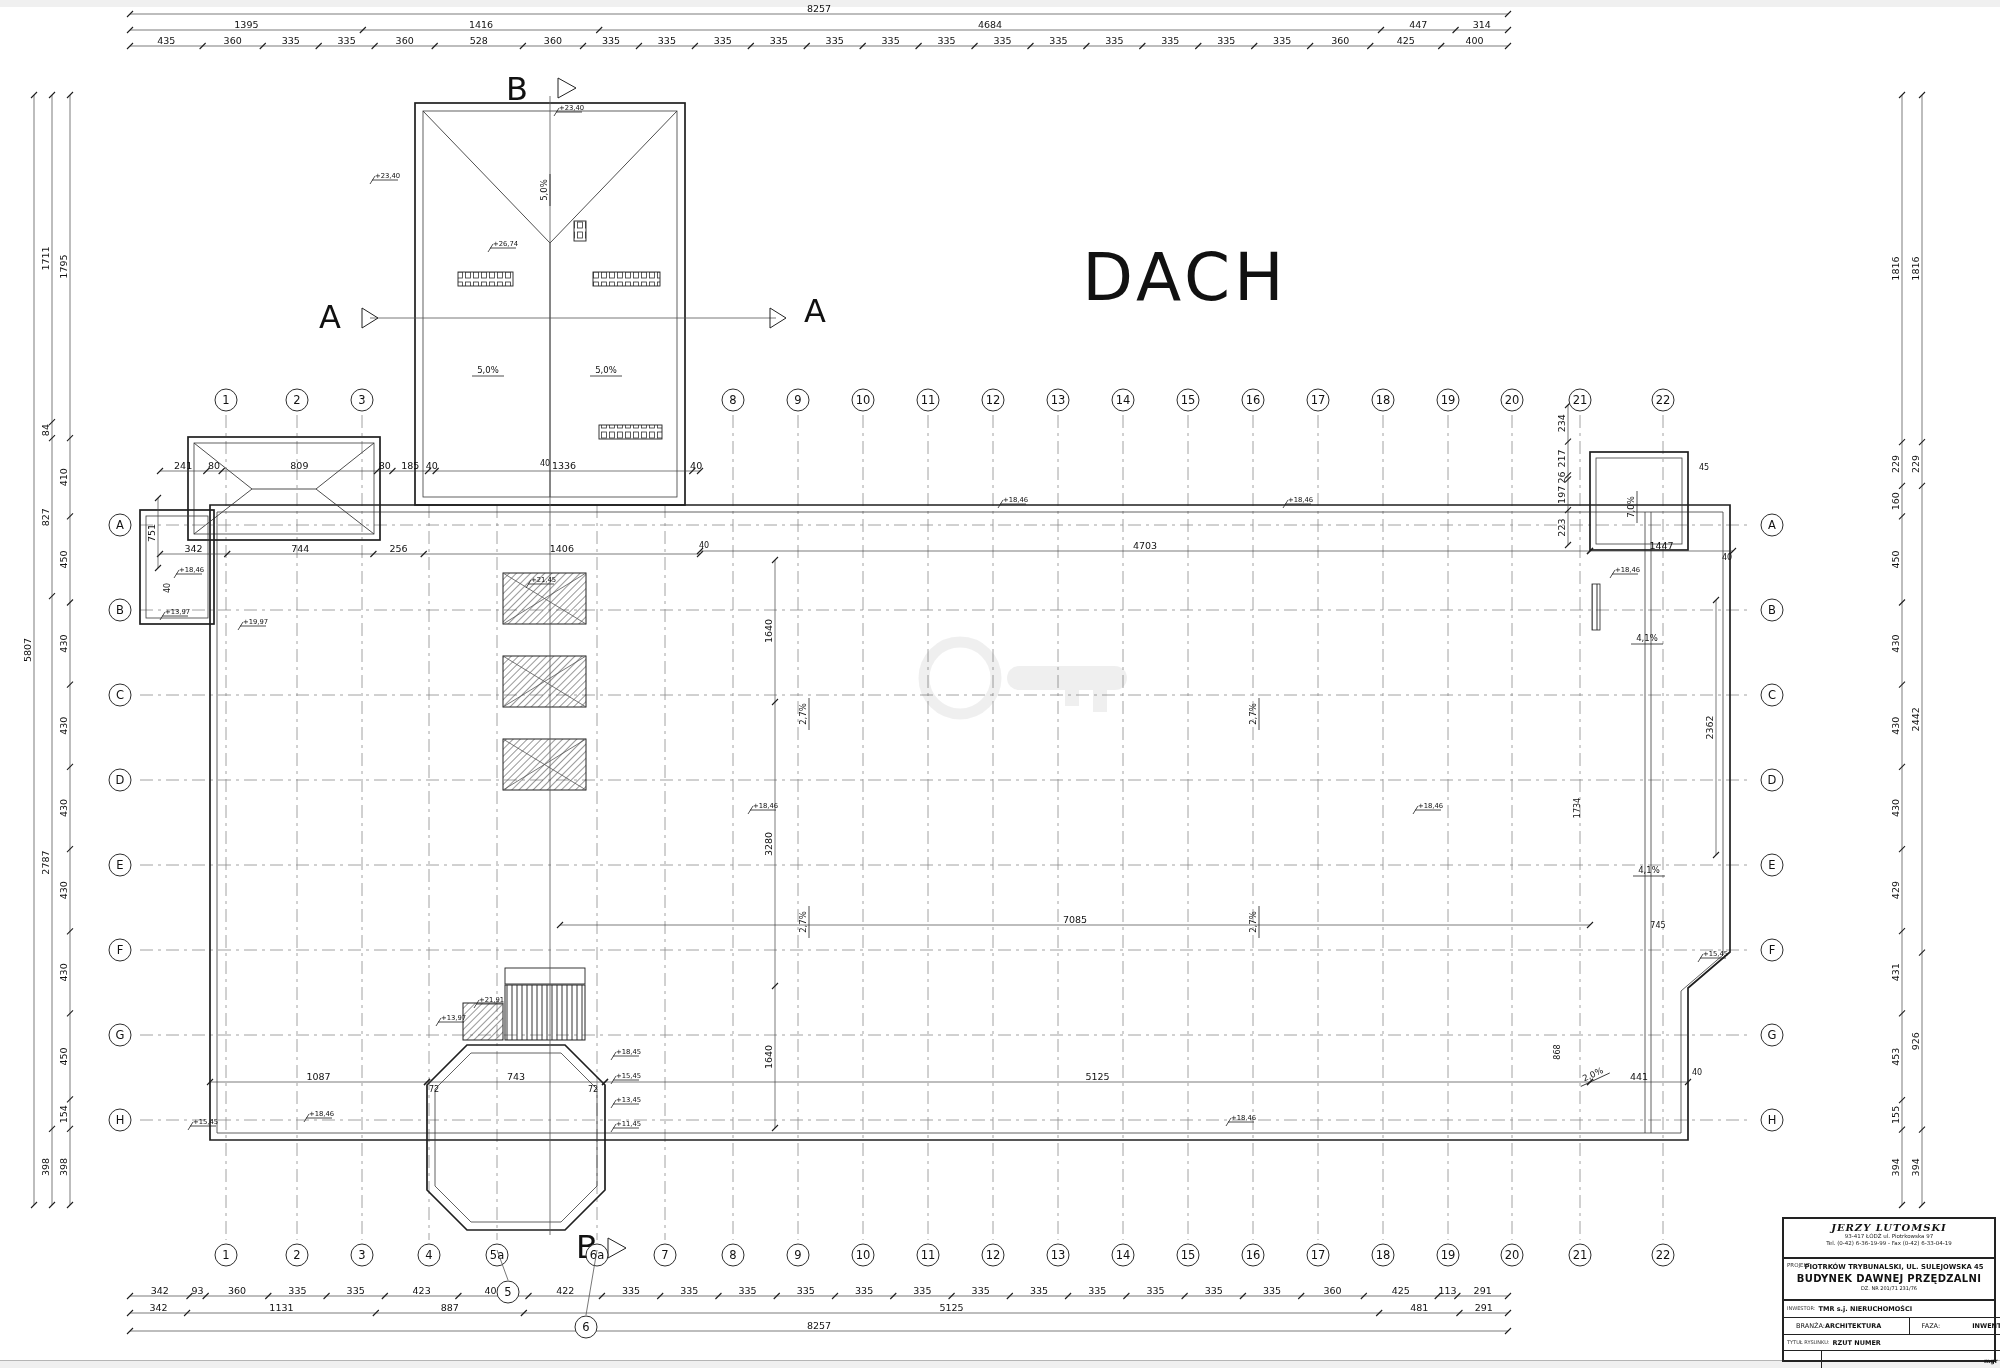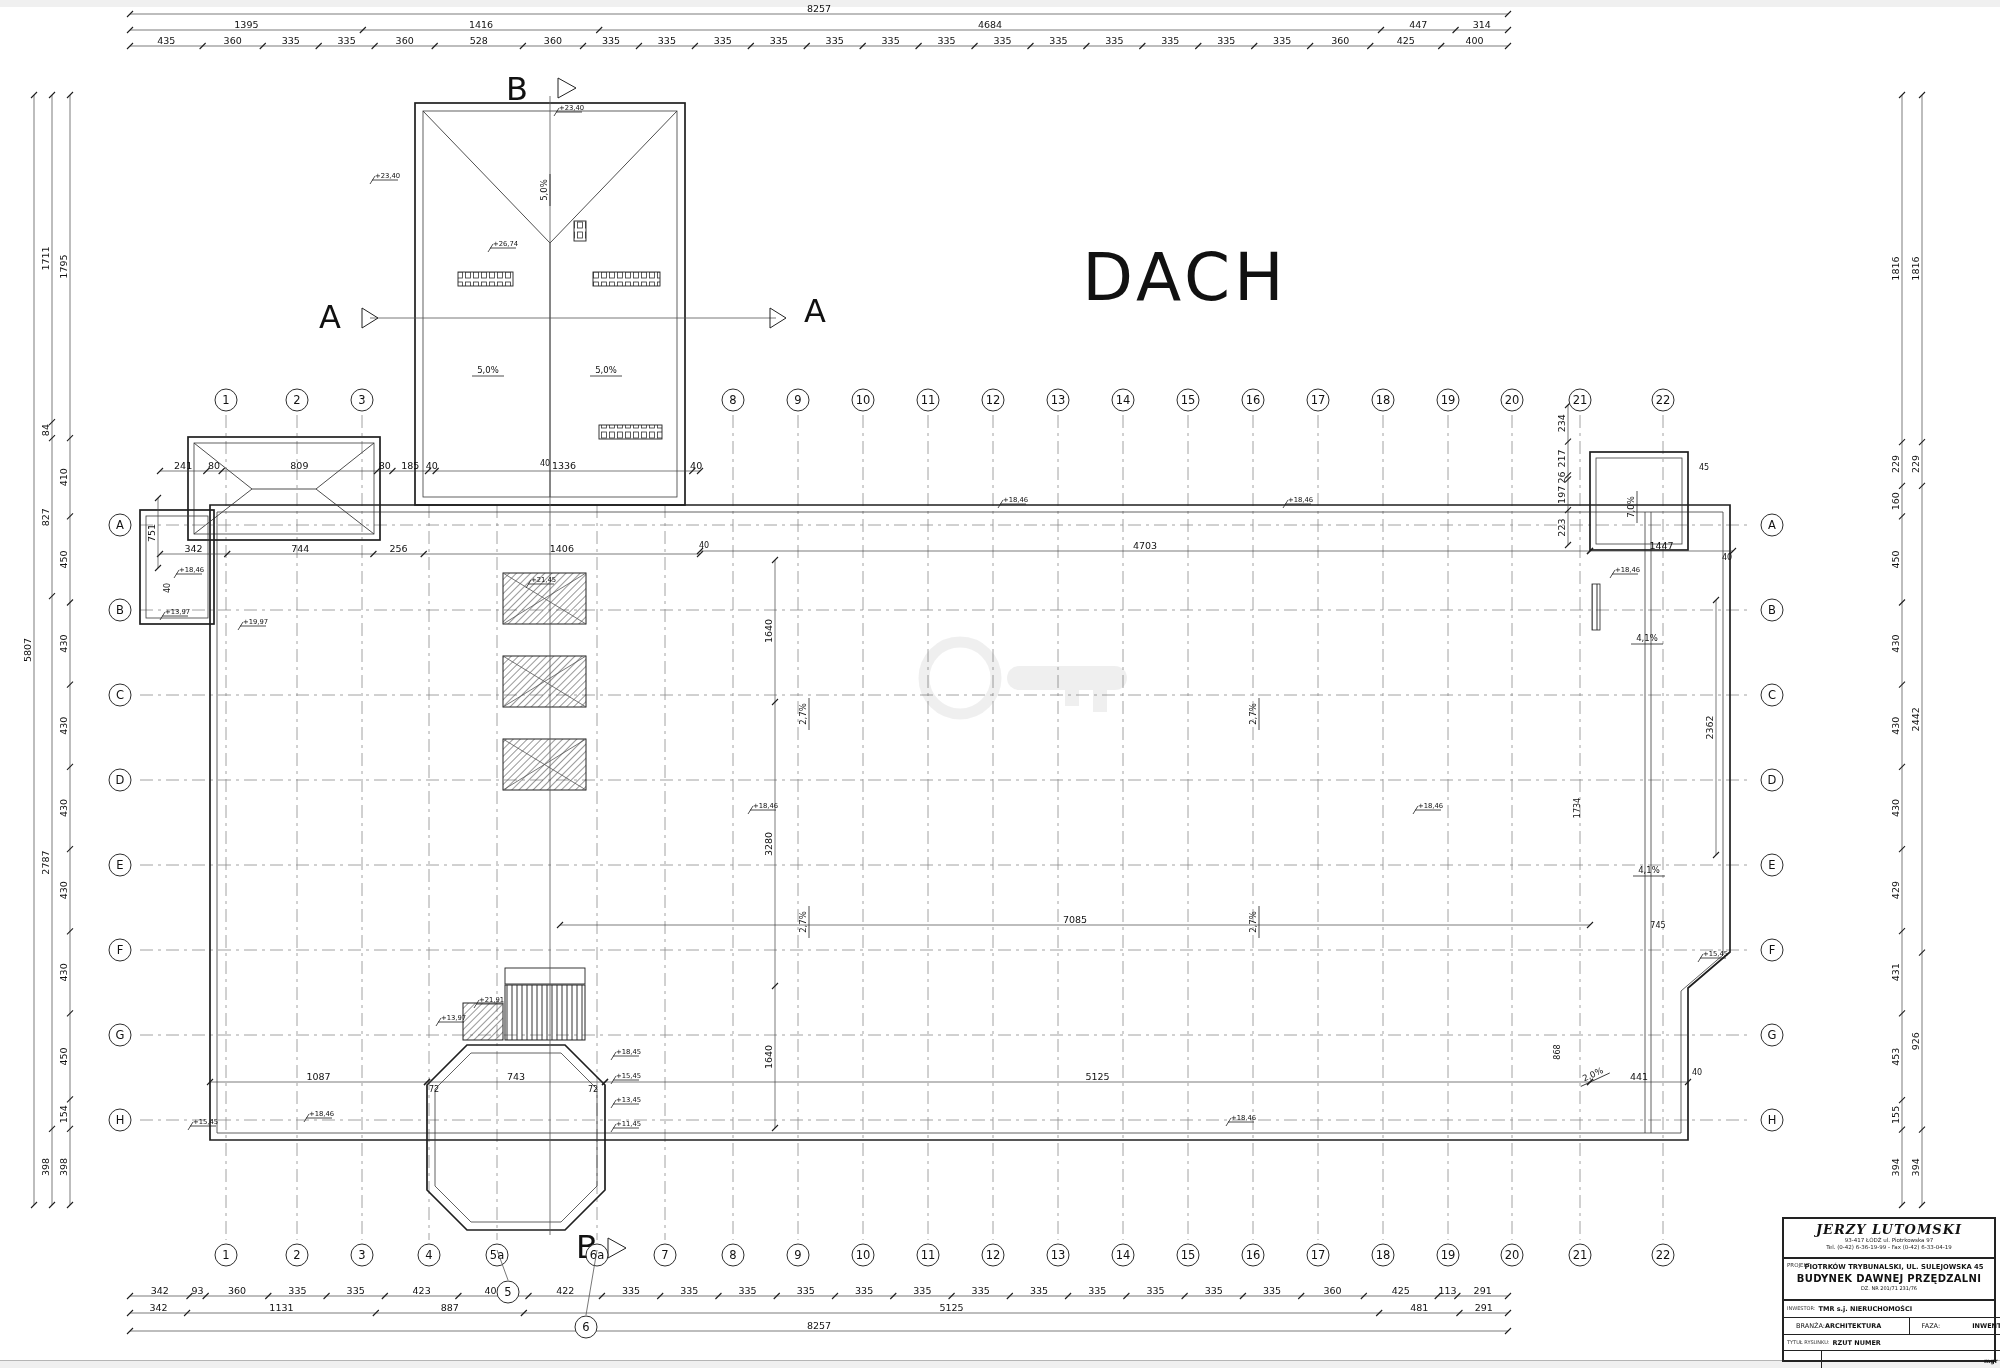--- a/index.html
+++ b/index.html
@@ -24,21 +24,21 @@
   .slope-g line{stroke:#222;stroke-width:.8;}
   .sec{font-size:32px;font-weight:500;}
   .title-txt{font-size:66px;font-weight:500;letter-spacing:4px;text-anchor:middle;}
   .lbl-sm{font-size:8px;}
   .wm{opacity:.08;}
   
   .tb{position:absolute;left:1782px;top:1217px;width:214px;height:145px;background:#fff;
       border:2px solid #222;box-sizing:border-box;color:#111;}
   .tb *{box-sizing:border-box;}
   .tb-head{height:40px;border-bottom:2px solid #222;text-align:center;padding-top:3px;}
-  .tb-logo{font-family:"DejaVu Serif",serif;font-style:italic;font-weight:bold;font-size:13px;letter-spacing:1px;}
+  .tb-logo{font-family:"DejaVu Serif",serif;font-style:italic;font-weight:bold;font-size:10px;letter-spacing:1px;}
   .tb-addr{font-size:5.5px;color:#222;line-height:1.25;}
   .tb-proj{position:relative;height:42px;border-bottom:2px solid #222;text-align:center;padding-top:2px;}
   .tb-lbl{position:absolute;left:3px;top:3px;font-size:5.5px;color:#333;}
   .tb-p1{font-size:6.8px;font-weight:bold;margin-top:2px;padding-left:10px;}
   .tb-p2{font-size:10px;font-weight:bold;margin-top:2px;letter-spacing:.3px;}
   .tb-p3{font-size:5px;margin-top:1px;}
   .tb-grid{display:grid;grid-template-columns:1fr 34px;grid-template-rows:17px 17px 16px 1fr;height:57px;}
   .tb-cell{border-bottom:1px solid #222;border-right:1px solid #222;display:flex;align-items:flex-start;
            padding:4px 3px;font-size:6.5px;overflow:hidden;white-space:nowrap;}
   .tb-cell .k{font-size:5px;color:#333;margin-right:3px;}

